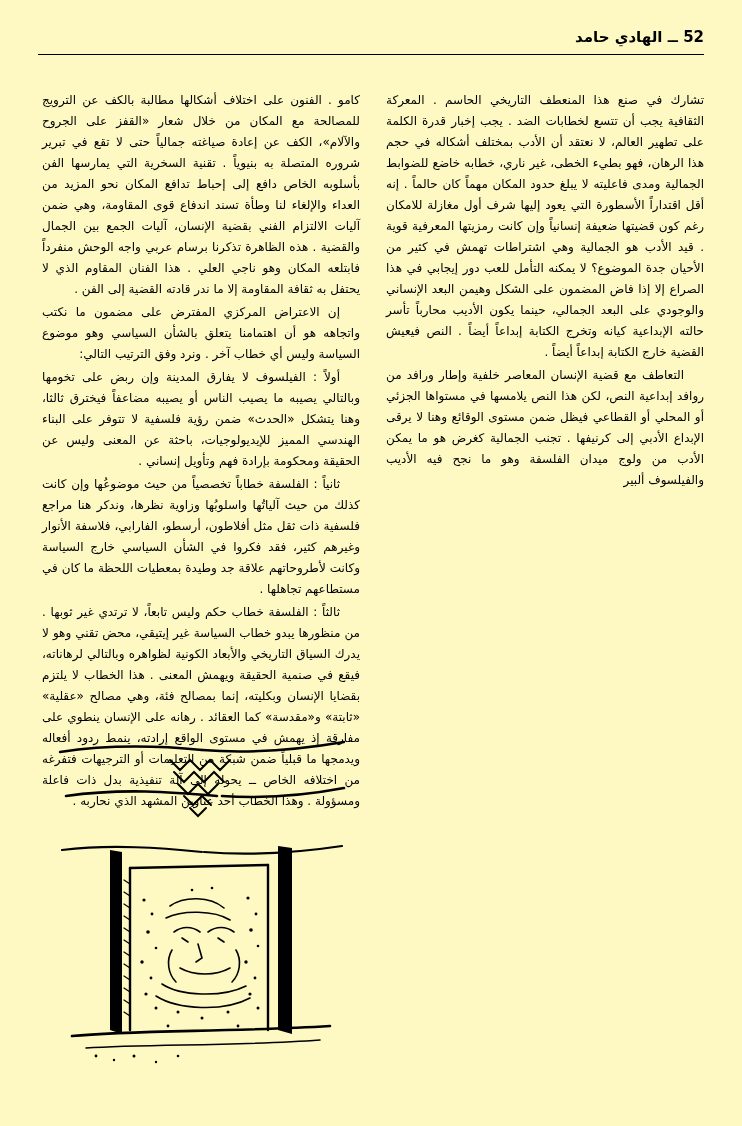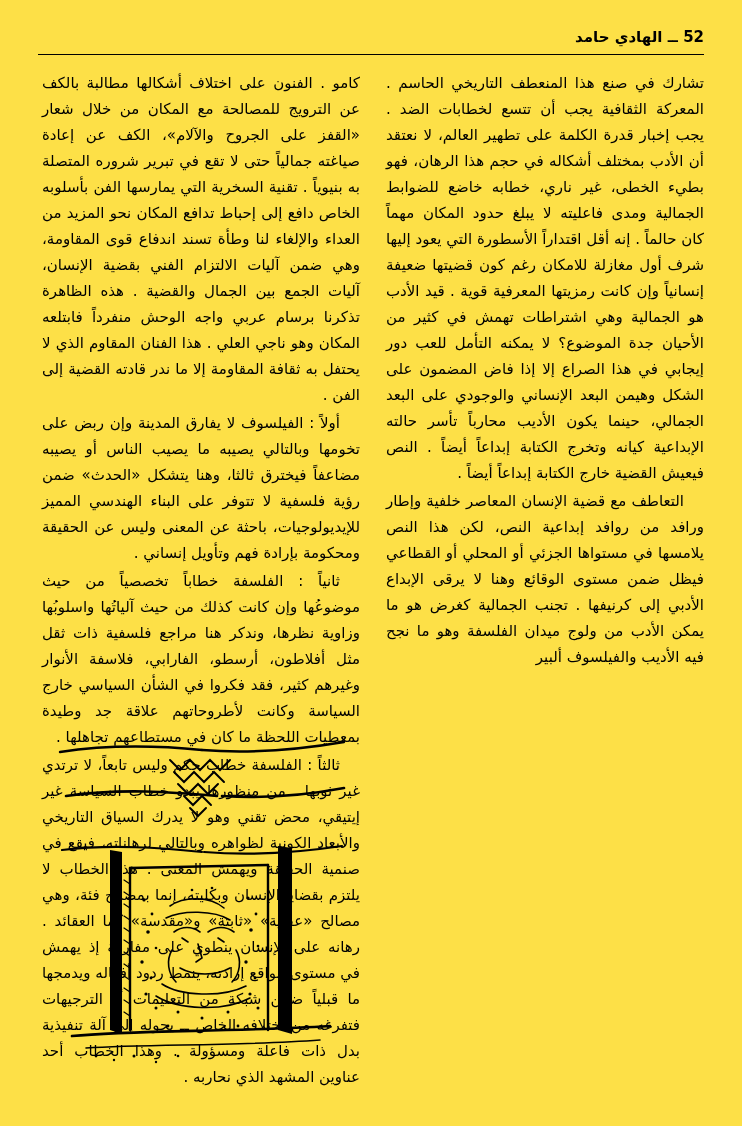--- a/index.html
+++ b/index.html
@@ -4,21 +4,21 @@
 <style>
   html, body {
     margin: 0;
     padding: 0;
     background: #ffffff;
   }
   .page {
     position: relative;
     width: 742px;
     height: 1126px;
-    background: #fde047;
+    background: #fef9c3;
     overflow: hidden;
     font-family: "DejaVu Sans", sans-serif;
     color: #000000;
   }
 
   
   .header {
     position: absolute;
     top: 28px;
     right: 38px;
@@ -53,22 +53,23 @@
     bottom: 30px;
     display: flex;
     flex-direction: row;
     gap: 26px;
   }
   .col {
     width: 318px;
     direction: rtl;
     text-align: justify;
     text-justify: inter-word;
-    font-size: 15px;
-    line-height: 26px;
+    font-size: 12px;
+    line-height: 21px;
+    margin-top: 20px;
   }
   .col p {
     margin: 0 0 2px 0;
     text-indent: 20px;
   }
   .col p.noindent {
     text-indent: 0;
   }
 
   
@@ -125,20 +126,21 @@
 
   <div class="columns">
 
     <div class="col">
       <p class="noindent">تشارك في صنع هذا المنعطف التاريخي الحاسم . المعركة الثقافية يجب أن تتسع لخطابات الضد . يجب إخبار قدرة الكلمة على تطهير العالم، لا نعتقد أن الأدب بمختلف أشكاله في حجم هذا الرهان، فهو بطيء الخطى، غير ناري، خطابه خاضع للضوابط الجمالية ومدى فاعليته لا يبلغ حدود المكان مهماً كان حالماً . إنه أقل اقتداراً الأسطورة التي يعود إليها شرف أول مغازلة للامكان رغم كون قضيتها ضعيفة إنسانياً وإن كانت رمزيتها المعرفية قوية . قيد الأدب هو الجمالية وهي اشتراطات تهمش في كثير من الأحيان جدة الموضوع؟ لا يمكنه التأمل للعب دور إيجابي في هذا الصراع إلا إذا فاض المضمون على الشكل وهيمن البعد الإنساني والوجودي على البعد الجمالي، حينما يكون الأديب محارباً تأسر حالته الإبداعية كيانه وتخرج الكتابة إبداعاً أيضاً . النص فيعيش القضية خارج الكتابة إبداعاً أيضاً .</p>
       <p>التعاطف مع قضية الإنسان المعاصر خلفية وإطار ورافد من روافد إبداعية النص، لكن هذا النص يلامسها في مستواها الجزئي أو المحلي أو القطاعي فيظل ضمن مستوى الوقائع وهنا لا يرقى الإبداع الأدبي إلى كرنيفها . تجنب الجمالية كغرض هو ما يمكن الأدب من ولوج ميدان الفلسفة وهو ما نجح فيه الأديب والفيلسوف ألبير</p>
     </div>
 
     <div class="col">
       <p class="noindent">كامو . الفنون على اختلاف أشكالها مطالبة بالكف عن الترويج للمصالحة مع المكان من خلال شعار «القفز على الجروح والآلام»، الكف عن إعادة صياغته جمالياً حتى لا تقع في تبرير شروره المتصلة به بنيوياً . تقنية السخرية التي يمارسها الفن بأسلوبه الخاص دافع إلى إحباط تدافع المكان نحو المزيد من العداء والإلغاء لنا وطأة تسند اندفاع قوى المقاومة، وهي ضمن آليات الالتزام الفني بقضية الإنسان، آليات الجمع بين الجمال والقضية . هذه الظاهرة تذكرنا برسام عربي واجه الوحش منفرداً فابتلعه المكان وهو ناجي العلي . هذا الفنان المقاوم الذي لا يحتفل به ثقافة المقاومة إلا ما ندر قادته القضية إلى الفن .</p>
+      <p>إن الاعتراض المركزي المفترض على مضمون ما نكتب واتجاهه هو أن اهتمامنا يتعلق بالشأن السياسي وهو موضوع السياسة وليس أي خطاب آخر . ونرد وفق الترتيب التالي:</p>
       <p>أولاً : الفيلسوف لا يفارق المدينة وإن ربض على تخومها وبالتالي يصيبه ما يصيب الناس أو يصيبه مضاعفاً فيخترق ثالثا، وهنا يتشكل «الحدث» ضمن رؤية فلسفية لا تتوفر على البناء الهندسي المميز للإيديولوجيات، باحثة عن المعنى وليس عن الحقيقة ومحكومة بإرادة فهم وتأويل إنساني .</p>
       <p>ثانياً : الفلسفة خطاباً تخصصياً من حيث موضوعُها وإن كانت كذلك من حيث آلياتُها واسلوبُها وزاوية نظرها، وندكر هنا مراجع فلسفية ذات ثقل مثل أفلاطون، أرسطو، الفارابي، فلاسفة الأنوار وغيرهم كثير، فقد فكروا في الشأن السياسي خارج السياسة وكانت لأطروحاتهم علاقة جد وطيدة بمعطيات اللحظة ما كان في مستطاعهم تجاهلها .</p>
       <p>ثالثاً : الفلسفة خطاب حكم وليس تابعاً، لا ترتدي غير ثوبها . من منظورها يبدو خطاب السياسة غير إيتيقي، محض تقني وهو لا يدرك السياق التاريخي والأبعاد الكونية لظواهره وبالتالي لرهاناته، فيقع في صنمية الحقيقة ويهمش المعنى . هذا الخطاب لا يلتزم بقضايا الإنسان وبكليته، إنما بمصالح فئة، وهي مصالح «عقلية» «ثابتة» و«مقدسة» كما العقائد . رهانه على الإنسان ينطوي على مفارقة إذ يهمش في مستوى الواقع إرادته، ينمط ردود أفعاله ويدمجها ما قبلياً ضمن شبكة من التعليمات أو الترجيهات فتفرغه من اختلافه الخاص ــ يحوله إلى آلة تنفيذية بدل ذات فاعلة ومسؤولة . وهذا الخطاب أحد عناوين المشهد الذي نحاربه .</p>
     </div>
   </div>
 
 
   <div class="illustration">
     <svg viewBox="0 0 300 390" width="300" height="390" xmlns="http://www.w3.org/2000/svg" aria-hidden="true">
       <g fill="none" stroke="#000" stroke-width="1.6" stroke-linecap="round">

